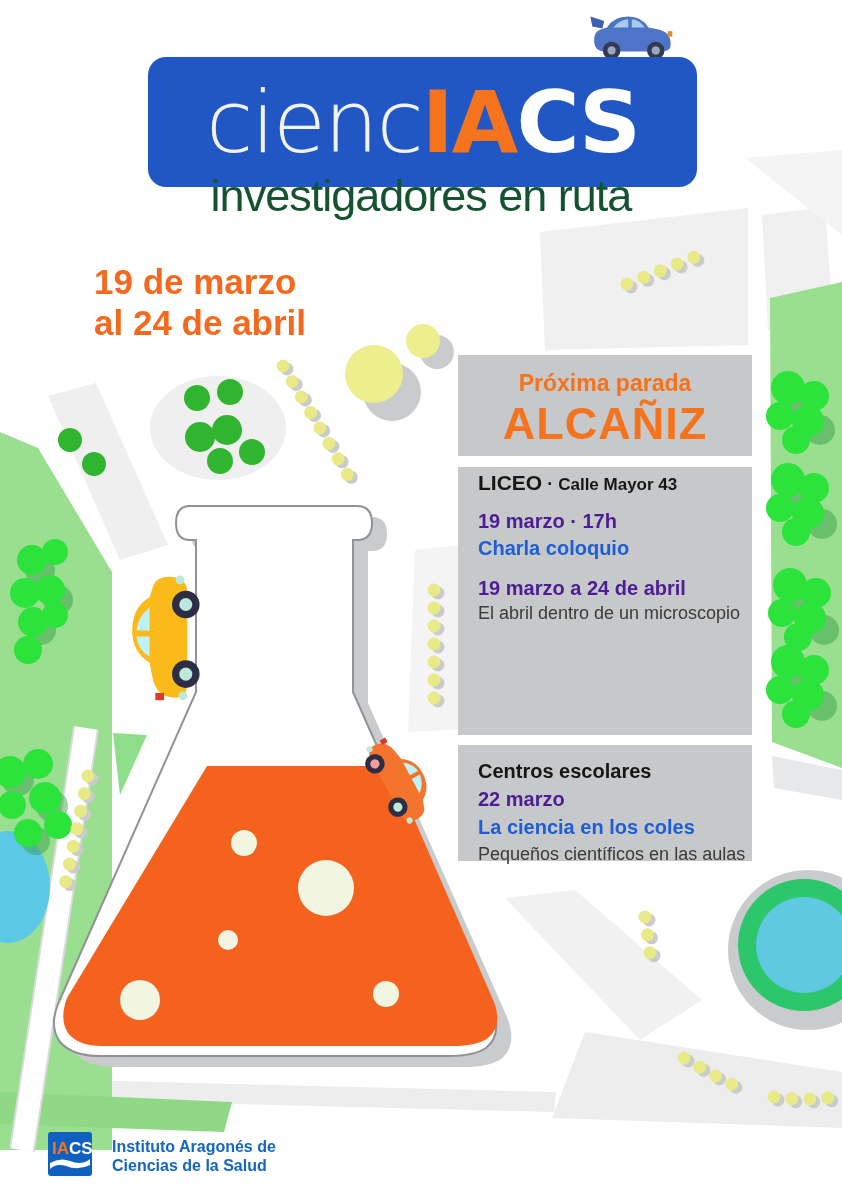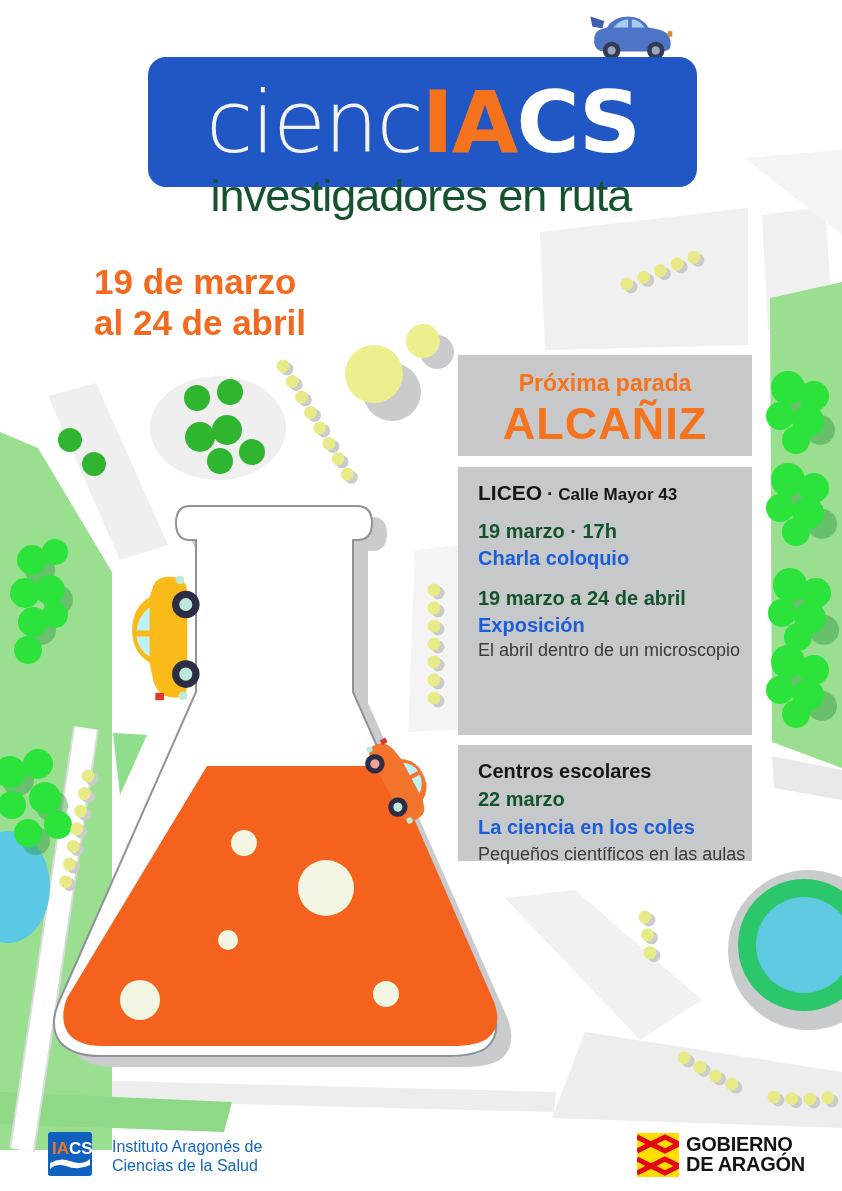--- a/index.html
+++ b/index.html
@@ -20,35 +20,35 @@
 
   
   .date-block{position:absolute;left:55px;top:262px;font-size:35px;font-weight:700;color:#F4691E;
               line-height:1.17;z-index:3;margin-left:39px;}
 
   
   .info-box{position:absolute;left:458px;width:294px;background:#C6C8CA;box-sizing:border-box;z-index:3;}
   .box-next{top:355px;height:101px;text-align:center;padding-top:15px;}
   .next-label{font-size:23px;font-weight:600;color:#F4731C;}
   .next-city{font-size:45px;font-weight:800;color:#F4731C;letter-spacing:1px;margin-top:1px;}
-  .box-venue{top:467px;height:268px;padding:14px 8px 0 20px;}
+  .box-venue{top:467px;height:268px;padding:4px 8px 0 20px;}
   .venue-line{color:#161616;font-weight:700;}
   .venue-name{font-size:21px;}
   .venue-sep{font-size:18px;margin:0 5px;}
   .venue-address{font-size:17px;}
   .event{margin-top:13px;}
-  .event-date{font-size:20px;font-weight:700;color:#14532d;line-height:1.35;}
+  .event-date{font-size:20px;font-weight:700;color:#4c1d95;line-height:1.35;}
   .event-type{font-size:20px;font-weight:700;color:#1C5DD8;line-height:1.35;}
   .event-desc{font-size:18px;color:#3A3A3A;line-height:1.3;}
   .box-schools{top:745px;height:116px;padding:12px 0 0 20px;}
   .schools-title{font-size:20px;font-weight:700;color:#161616;line-height:1.4;}
 
   
   .footer-iacs{position:absolute;left:48px;top:1132px;display:flex;gap:20px;z-index:3;}
-  .iacs-text{font-size:16px;font-weight:400;color:#1366C4;line-height:1.2;padding-top:5px;}
+  .iacs-text{font-size:16px;font-weight:700;color:#1366C4;line-height:1.2;padding-top:5px;}
   .footer-gob{position:absolute;left:637px;top:1133px;display:flex;gap:7px;align-items:center;z-index:3;}
   .gob-text{font-size:20px;font-weight:800;color:#141414;line-height:0.98;letter-spacing:-0.3px;}
 </style>
 </head>
 <body>
 
 <div class="poster">
 
   <svg class="bg" viewBox="0 0 842 1191">
 
@@ -253,21 +253,20 @@
   </div>
 
   <div class="info-box box-venue">
     <div class="venue-line"><span class="venue-name">LICEO</span><span class="venue-sep">·</span><span class="venue-address">Calle Mayor 43</span></div>
     <div class="event">
       <div class="event-date">19 marzo · 17h</div>
       <div class="event-type">Charla coloquio</div>
     </div>
     <div class="event">
       <div class="event-date">19 marzo a 24 de abril</div>
-      <div class="event-type">Exposición</div>
       <div class="event-desc">El abril dentro de un microscopio</div>
     </div>
   </div>
 
   <div class="info-box box-schools">
     <div class="schools-title">Centros escolares</div>
     <div class="event-date" style="line-height:1.4">22 marzo</div>
     <div class="event-type" style="line-height:1.4">La ciencia en los coles</div>
     <div class="event-desc" style="line-height:1.45">Pequeños científicos en las aulas</div>
   </div>
@@ -277,29 +276,14 @@
       <rect x="0" y="0" width="44" height="44" rx="3" fill="#1060C0"></rect>
       <text x="4" y="22" font-family="Liberation Sans, sans-serif" font-size="17" font-weight="bold"><tspan fill="#F4731C">IA</tspan><tspan fill="#FFFFFF">CS</tspan></text>
       <path d="M2,31 Q12,25 22,29 Q34,34 42,27 L42,33 Q30,39 18,34 Q8,31 2,37 Z" fill="#FFFFFF"></path>
     </svg>
     <div class="iacs-text">
       <div>Instituto Aragonés de</div>
       <div>Ciencias de la Salud</div>
     </div>
   </div>
 
-  <div class="footer-gob">
-    <svg width="42" height="44" viewBox="0 0 42 44">
-      <rect x="0" y="0" width="42" height="44" fill="#FFDD00"></rect>
-      <g stroke="#E30613" stroke-width="5" fill="none">
-        <path d="M0,4 L14,11 L28,4 L42,11"></path>
-        <path d="M0,18 L14,11 L28,18 L42,11"></path>
-        <path d="M0,26 L14,33 L28,26 L42,33"></path>
-        <path d="M0,40 L14,33 L28,40 L42,33"></path>
-      </g>
-    </svg>
-    <div class="gob-text">
-      <div>GOBIERNO</div>
-      <div>DE ARAGÓN</div>
-    </div>
-  </div>
 
 </div>
 
 </body></html>

